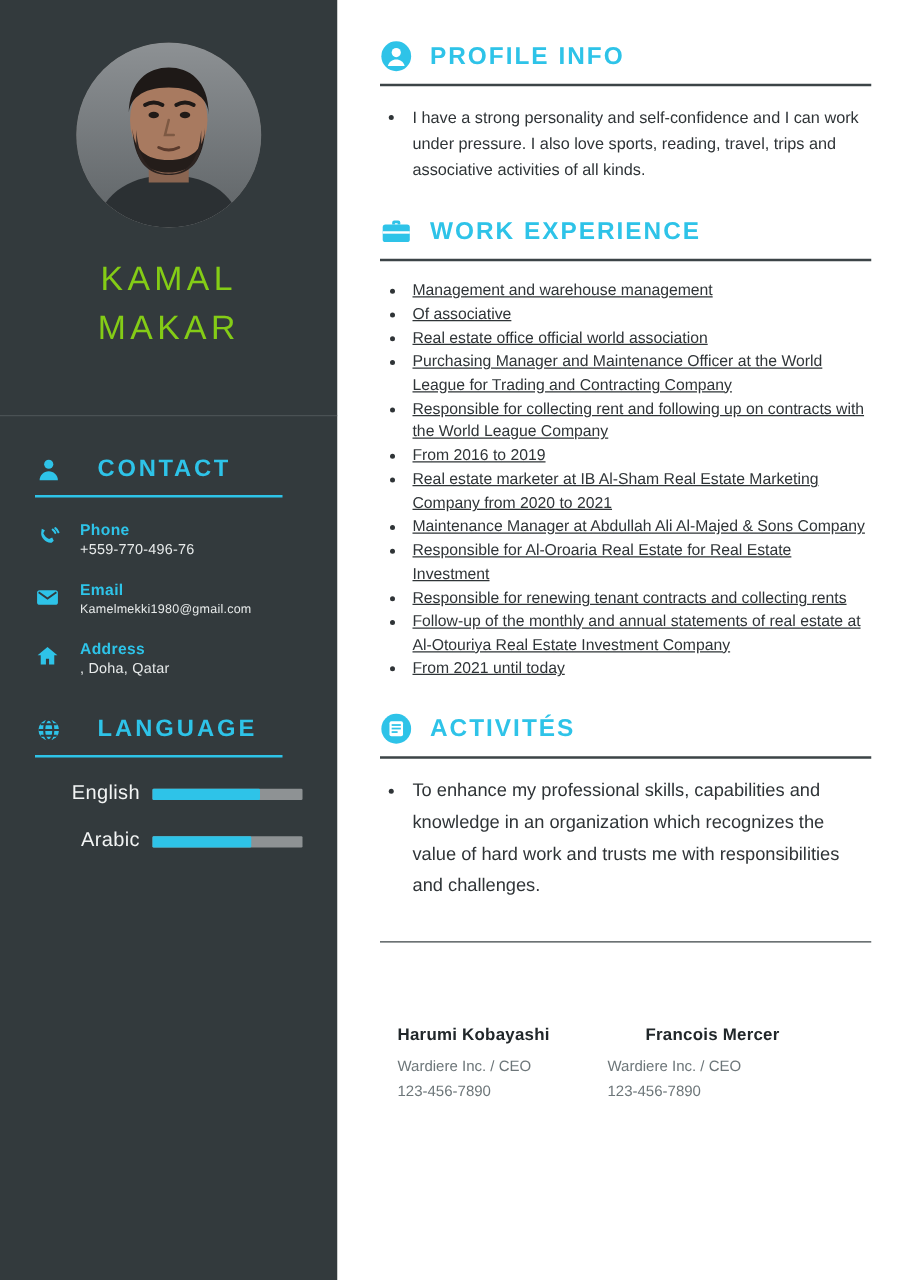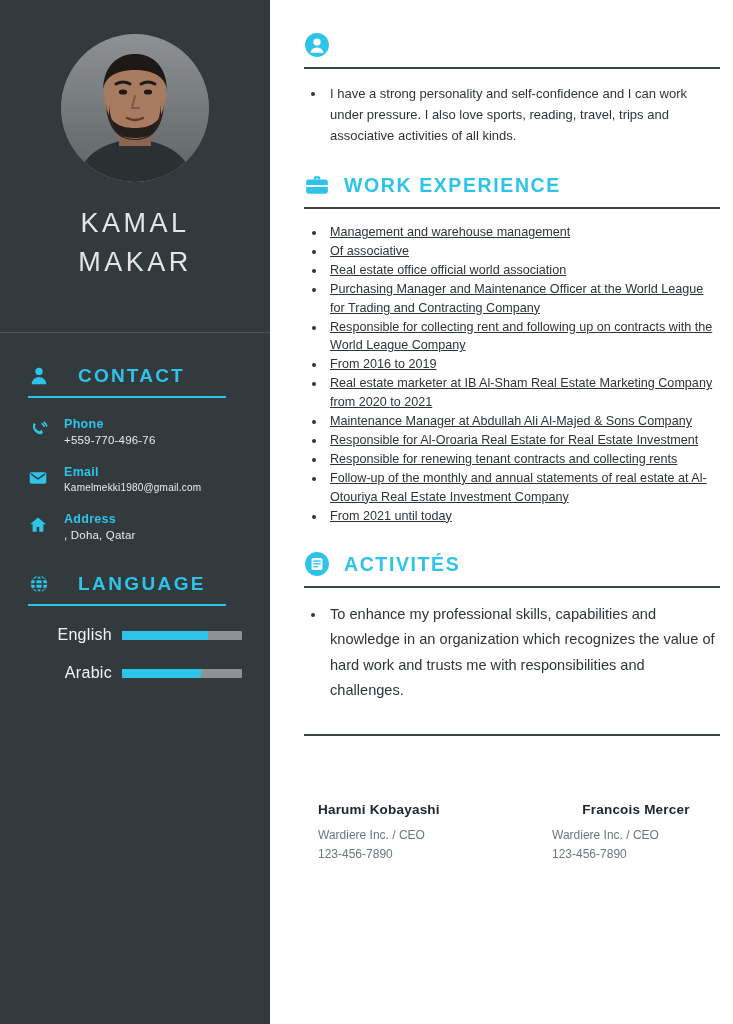--- a/index.html
+++ b/index.html
@@ -43,21 +43,21 @@
     position: relative;
   }
   .avatar svg { display: block; }
   .name {
     margin-top: 22px;
     text-align: center;
     font-size: 27px;
     letter-spacing: 3.5px;
     font-weight: 400;
     line-height: 1.45;
-    color: #e5e5e5;
+    color: #84cc16;
   }
 
   .section {
     padding: 0 28px;
   }
   .sec-head {
     display: flex;
     align-items: center;
     gap: 28px;
     margin-top: 32px;
@@ -166,21 +166,20 @@
   ul.bullets.big li { font-size: 14.6px; line-height: 1.75; }
 
   .profile-wrap { margin-top: 14px; }
   .work-wrap { margin-top: 26px; }
   .act-wrap { margin-top: 26px; }
   .act-rule-bottom { height: 1.5px; background: #3c4447; margin-top: 30px; }
 
   .refs {
     display: flex;
     margin-top: 66px;
-    gap: 66px;
     padding-left: 14px;
   }
   .ref { width: 168px; }
   .ref-name {
     font-size: 13.5px;
     font-weight: 700;
     color: #21272a;
     letter-spacing: .2px;
   }
   .ref-line {
@@ -324,20 +323,21 @@
 
     <section class="profile-wrap">
       <div class="m-head">
         <span class="ico">
           <svg width="26" height="26" viewBox="0 0 24 24" fill="#2ec3e8">
             <circle cx="12" cy="12" r="11"></circle>
             <circle cx="12" cy="9.3" r="3.4" fill="#ffffff"></circle>
             <path d="M5.8 19.2c.8-3.1 3.3-4.8 6.2-4.8s5.4 1.7 6.2 4.8z" fill="#ffffff"></path>
           </svg>
         </span>
+        <span class="m-title">PROFILE INFO</span>
       </div>
       <div class="m-rule"></div>
       <ul class="bullets">
         <li>I have a strong personality and self-confidence and I can work under pressure. I also love sports, reading, travel, trips and associative activities of all kinds.</li>
       </ul>
     </section>
 
     <section class="work-wrap">
       <div class="m-head">
         <span class="ico">

